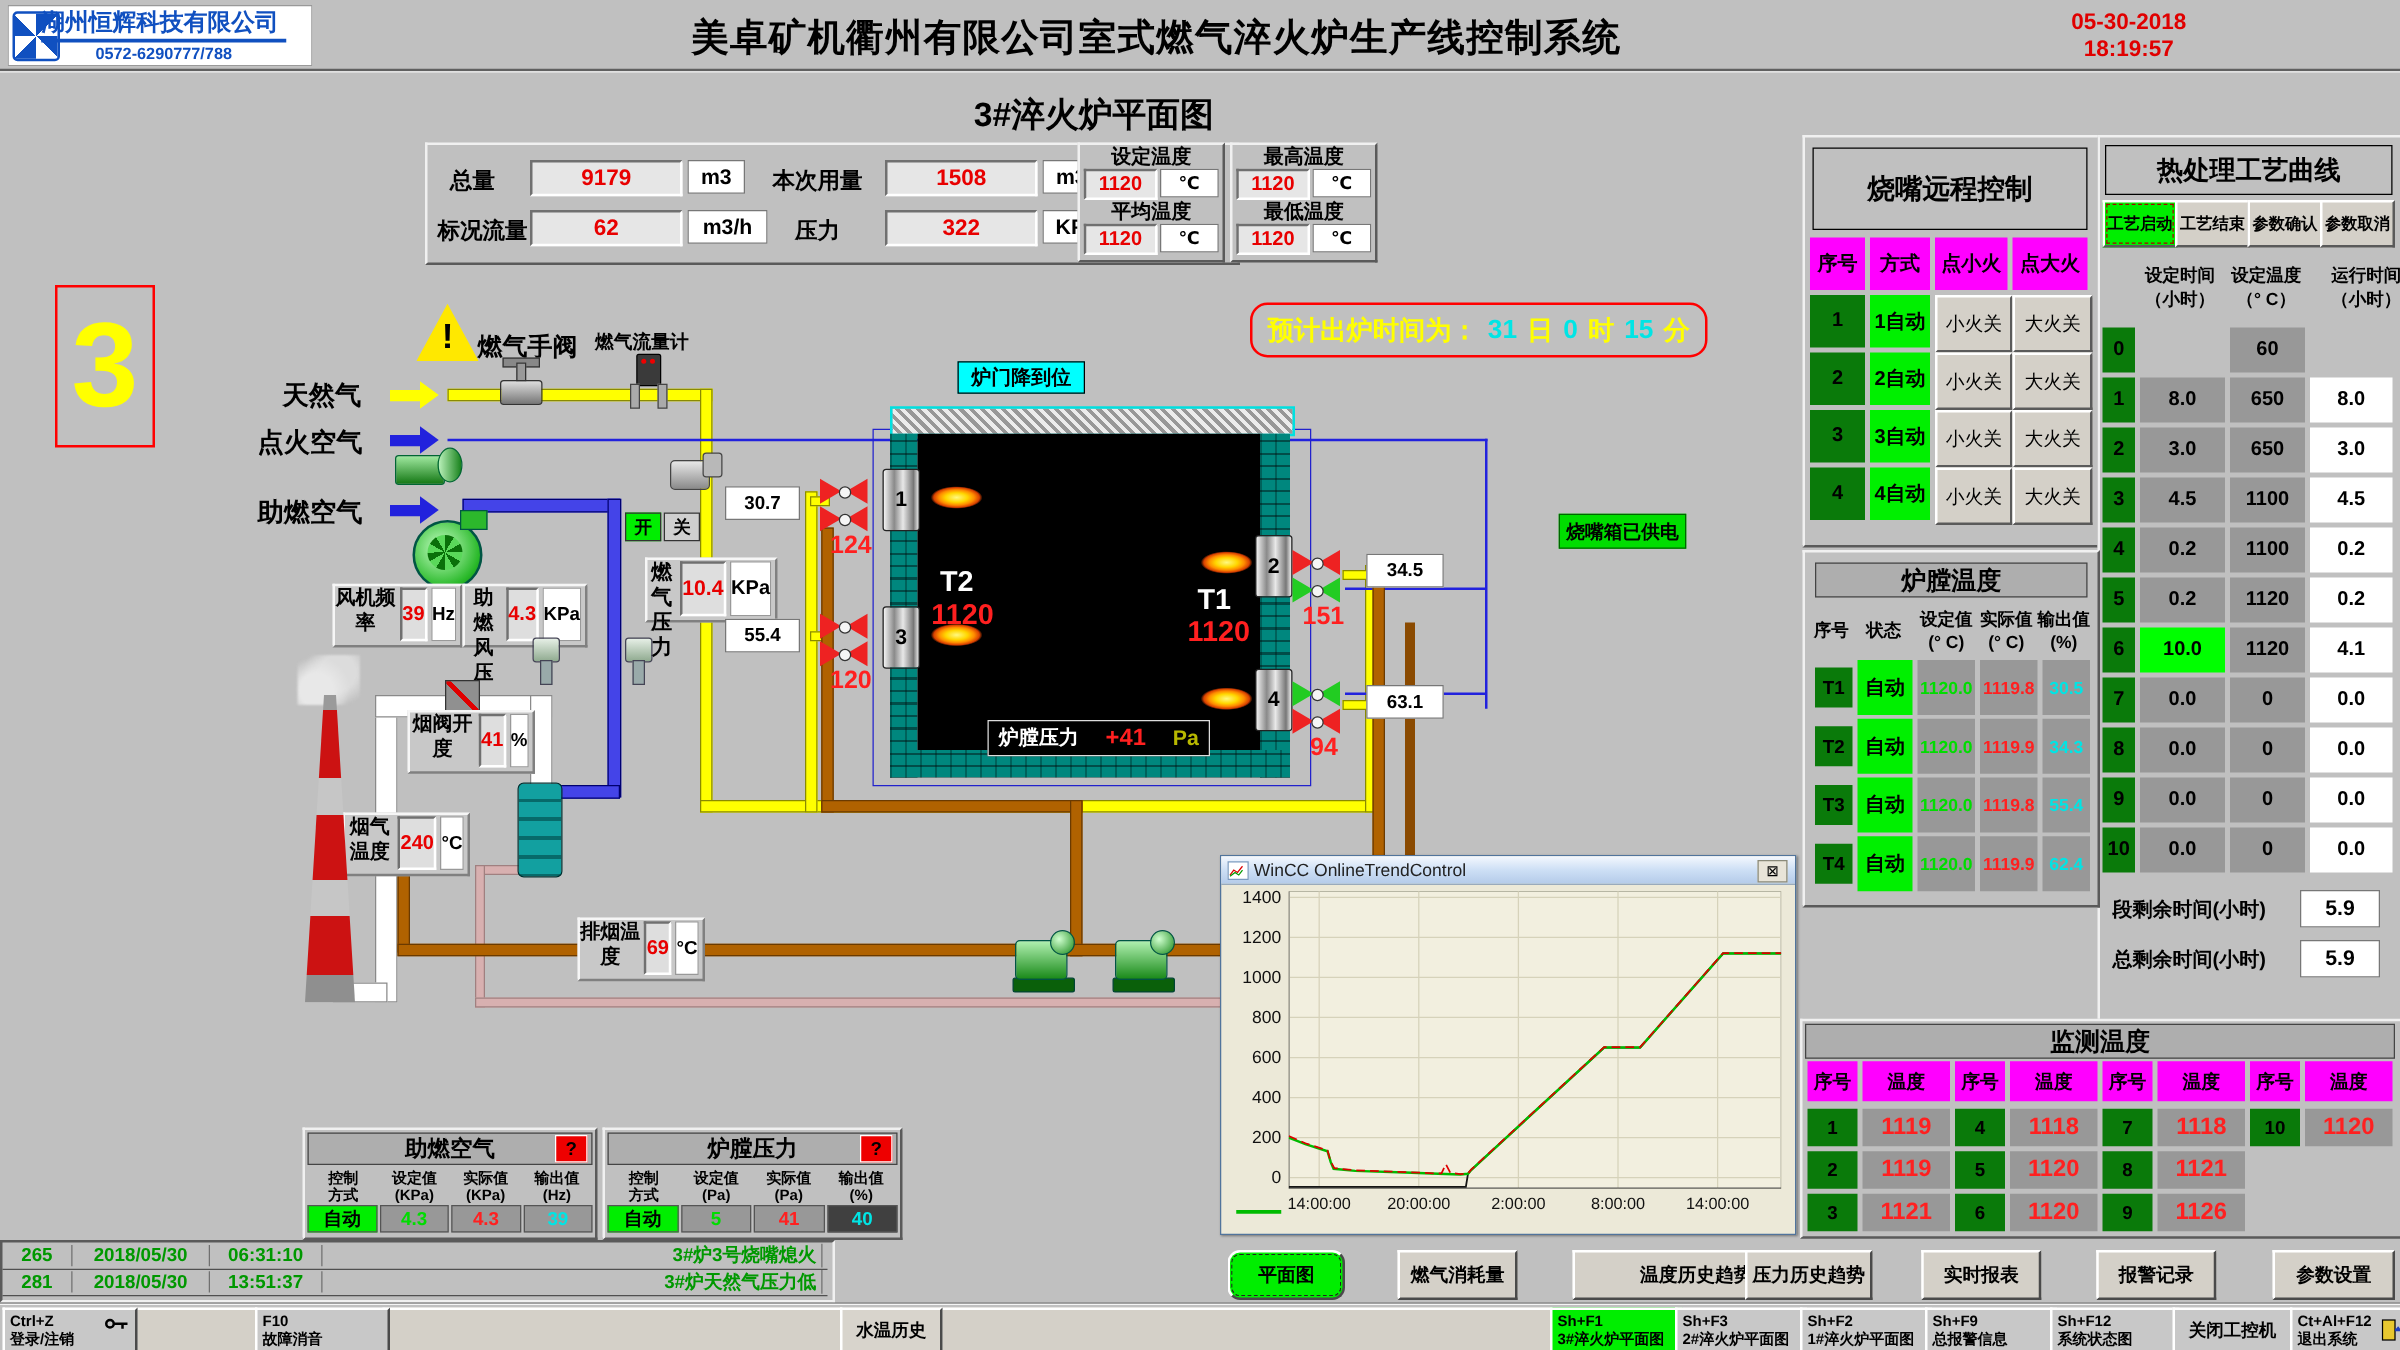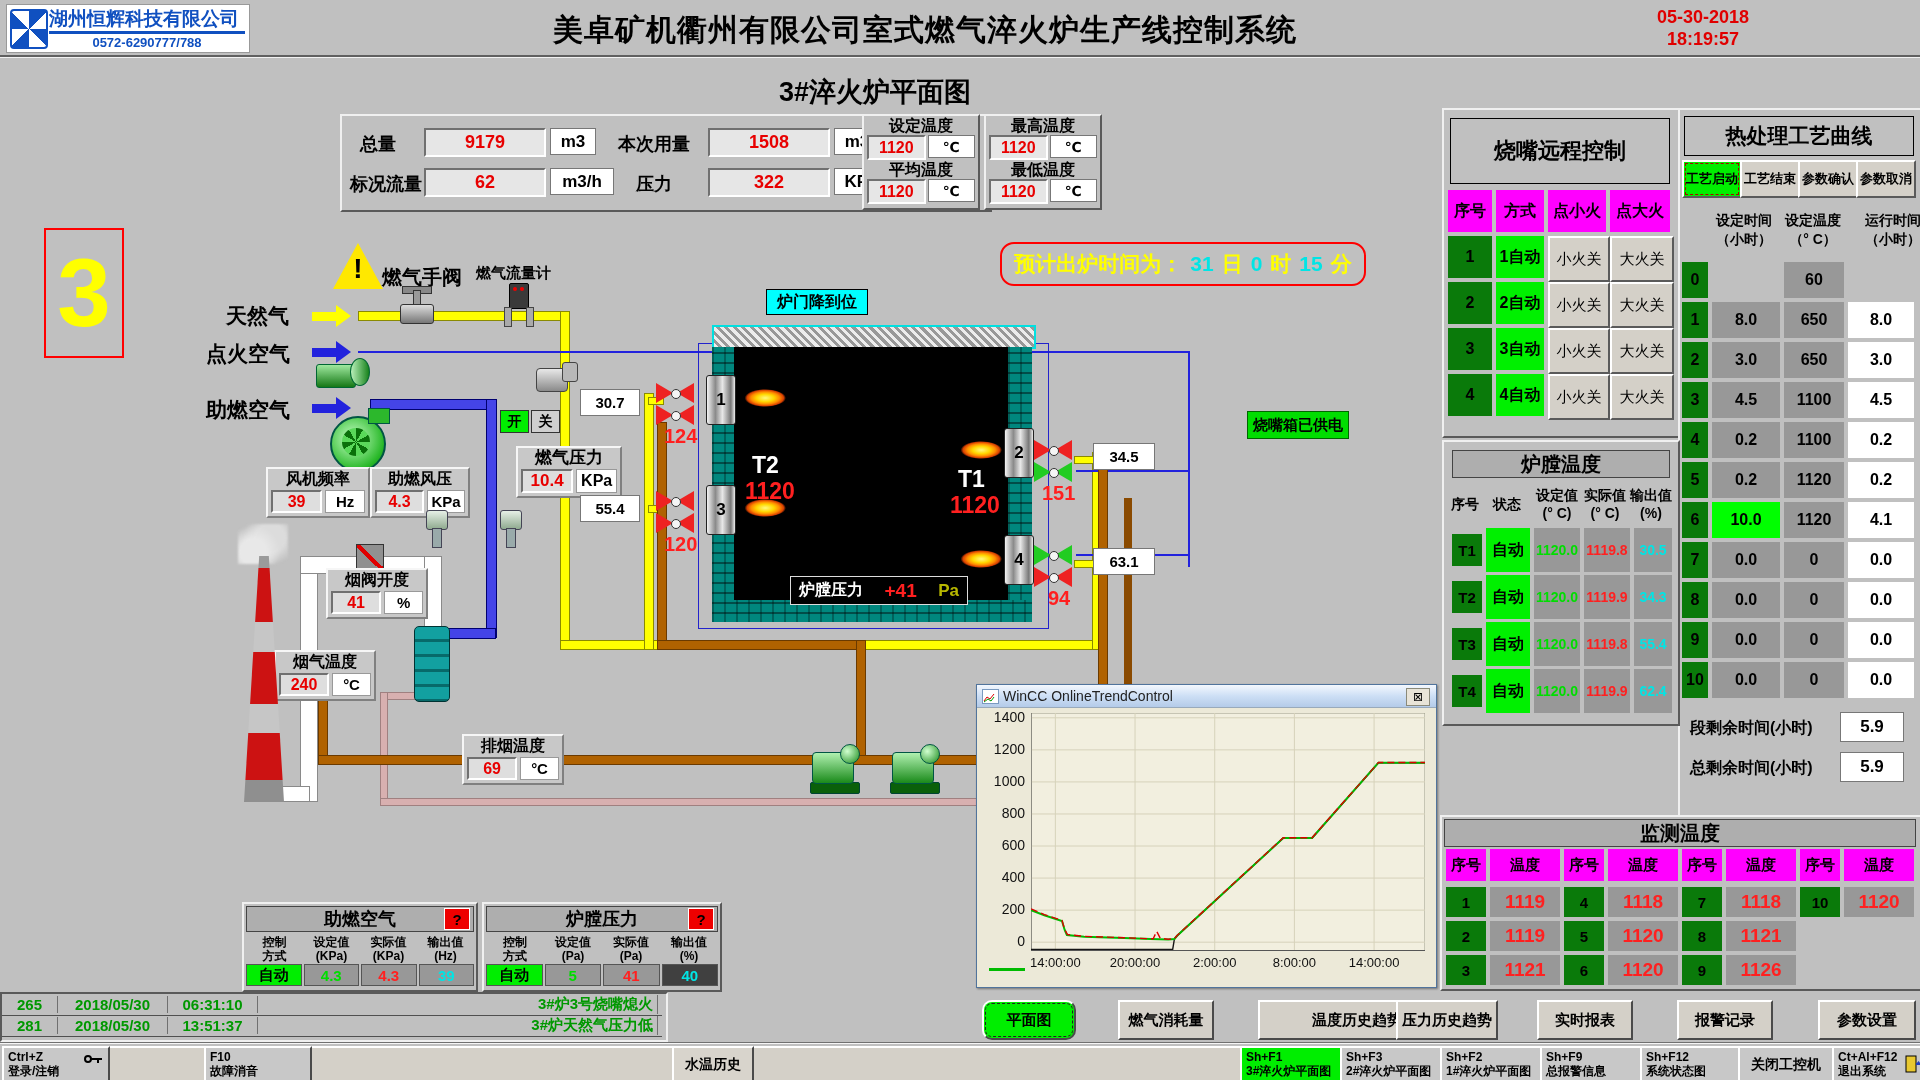--- a/index.html
+++ b/index.html
@@ -6,21 +6,21 @@
   body{width:1920px;height:1080px;background:#c0c0c0;position:relative;overflow:hidden;
        font-family:"Liberation Sans","DejaVu Sans",sans-serif;color:#000}
   .a{position:absolute}
   .b{font-weight:bold}
   .ctr{display:flex;align-items:center;justify-content:center;text-align:center}
   .raise{background:#d4d0c8;border:2px solid;border-color:#ffffff #5a5a5a #5a5a5a #ffffff}
   .panelb{background:#c0c0c0;border:2px solid;border-color:#f0f0f0 #5a5a5a #5a5a5a #f0f0f0}
   .inb{border:2px solid;border-color:#5a5a5a #f0f0f0 #f0f0f0 #5a5a5a}
   .sunk{background:#e6e6e6;border:2px solid;border-color:#707070 #ffffff #ffffff #707070}
   .whitebox{background:#ffffff;border:1px solid #777;font-weight:bold;display:flex;align-items:center;justify-content:center}
-  .meter{background:#c8c8c8;border:2px solid;border-color:#f6f6f6 #808080 #808080 #f6f6f6;display:flex;flex-direction:column}
+  .meter{background:#c8c8c8;border:2px solid;border-color:#f6f6f6 #808080 #808080 #f6f6f6;display:flex;flex-direction:row}
   .mt{text-align:center;font-weight:bold;font-size:16px;line-height:20px}
   .mrow{display:flex;flex:1;gap:3px;padding:1px 3px 3px 3px}
   .vcell{flex:1.25;background:#dedede;border:2px solid;border-color:#707070 #fff #fff #707070;color:#e80000;font-weight:bold;display:flex;align-items:center;justify-content:center;font-size:16px}
   .ucell{flex:1;background:#fff;border:1px solid #999;color:#000;font-weight:bold;display:flex;align-items:center;justify-content:center;font-size:15px}
   .magcell{background:#ff00ff;color:#000;font-weight:bold;display:flex;align-items:center;justify-content:center}
   .dgreen{background:#0a7a0a;color:#000;font-weight:bold;display:flex;align-items:center;justify-content:center}
   .bgreen{background:#00f000;color:#000;font-weight:bold;display:flex;align-items:center;justify-content:center}
   .gcell{background:#989898;color:#000;font-weight:bold;display:flex;align-items:center;justify-content:center}
   .titlebar{background:#aeaeae;border:1px solid #444;color:#000;font-weight:bold;display:flex;align-items:center;justify-content:center}
   .hatch{background:repeating-linear-gradient(45deg,#ececec 0 3px,#989898 3px 6px);border:2px solid #00e0e0}
@@ -46,21 +46,21 @@
   .arrow .hd{width:0;height:0;border-style:solid;border-width:11px 0 11px 15px;border-color:transparent transparent transparent currentColor}
 </style>
 </head>
 <body>
 
 <div id="root" class="a" style="left:0;top:0;width:1920px;height:1080px">
 
   <div class="a" style="left:0;top:0;width:1920px;height:55px"></div>
   <div class="a" style="left:6px;top:4px;width:242px;height:47px;background:#fff;border:1px solid #999;display:flex;align-items:center">
     <div class="a" style="left:3px;top:4px;width:34px;height:36px;background:conic-gradient(#1050c0 0 45deg,#fff 45deg 90deg,#1050c0 90deg 135deg,#fff 135deg 180deg,#1050c0 180deg 225deg,#fff 225deg 270deg,#1050c0 270deg 315deg,#fff 315deg 360deg);border:2px solid #1050c0;border-radius:4px"></div>
-    <div class="a" style="left:42px;top:2px;width:196px">
+    <div class="a" style="left:26px;top:2px;width:196px">
       <div class="b" style="color:#1050c0;font-size:19px;letter-spacing:0;border-bottom:3px solid #1050c0;line-height:24px;white-space:nowrap">湖州恒辉科技有限公司</div>
       <div class="b" style="color:#1050c0;font-size:13px;text-align:center;line-height:17px">0572-6290777/788</div>
     </div>
   </div>
   <div class="a b ctr" style="left:260px;top:12px;width:1330px;height:36px;font-size:30px;letter-spacing:1px">美卓矿机衢州有限公司室式燃气淬火炉生产线控制系统</div>
   <div class="a b" style="left:1618px;top:6px;width:170px;height:46px;color:#e00000;text-align:center;font-size:18px;line-height:22px">
     <div>05-30-2018</div>
     <div>18:19:57</div>
   </div>
   <div class="a" style="left:0;top:55px;width:1920px;height:2px;background:#606060"></div>

